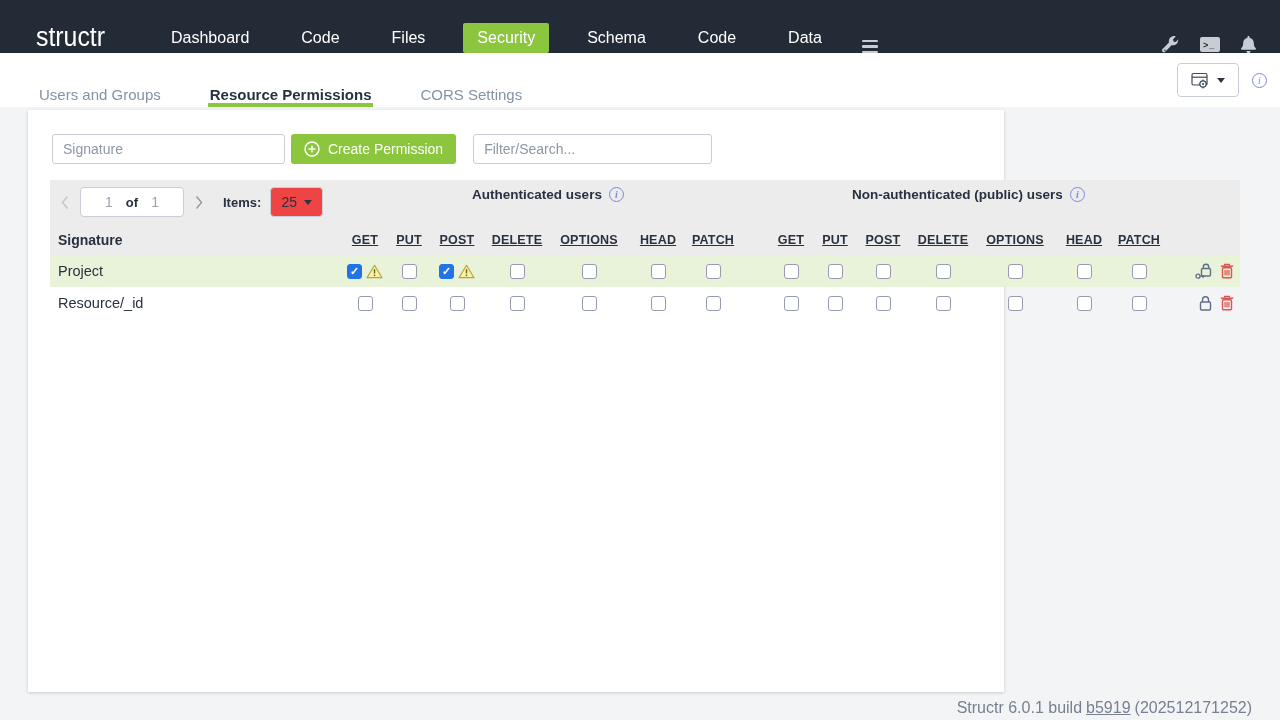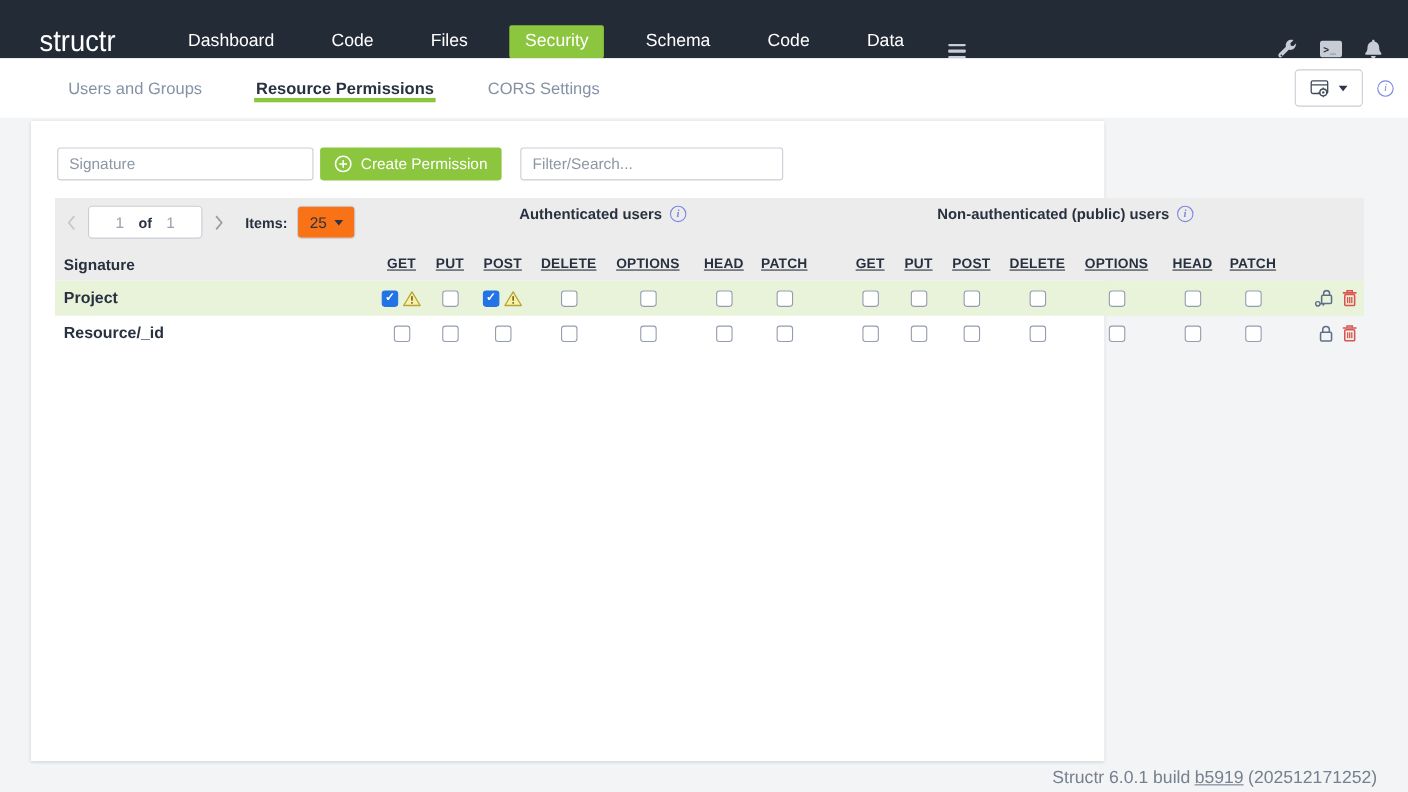--- a/index.html
+++ b/index.html
@@ -33,22 +33,22 @@
   .nav-right svg { display:block; }
   .term-icon {
     width:20px; height:15px; background:#c8cdd5; border-radius:2px;
     color:#232b36; font-size:9px; font-weight:bold;
     display:flex; align-items:center; padding-left:3px; letter-spacing:1px;
   }
   .term-icon::after { content:">_"; }
 
   
   .tabbar {
-    height:54px; background:#fff; display:flex; align-items:center;
-    padding-left:60px; position:relative;
+    height:54px; background:#fff; display:flex; align-items:flex-end;
+    padding-left:37px; position:relative;
   }
   .tab {
     display:flex; align-items:center; margin-right:45px; padding:0 2px;
     font-size:15px; color:#8492a6; border-bottom:4px solid transparent;
     border-top:4px solid transparent; cursor:pointer;
   }
   .tab.active { color:#28313f; font-weight:bold; border-bottom-color:#8cc63f; }
   .tab-right { position:absolute; right:13px; top:0; height:100%; display:flex; align-items:center; gap:13px; }
   .view-btn {
     width:62px; height:34px; background:#fff; border:1px solid #c9ced6; border-radius:4px;
@@ -93,41 +93,41 @@
   .pg-chevron { background:none; border:none; padding:2px; cursor:pointer; display:flex; }
   .pg-box {
     width:104px; height:30px; background:#fff; border:1px solid #c9ced6; border-radius:4px;
     display:flex; align-items:center; justify-content:center; gap:13px; margin:0 8px;
     font-size:14px;
   }
   .pg-num { color:#9aa1ab; }
   .pg-of { color:#28313f; font-weight:bold; font-size:13px; }
   .items-label { font-weight:bold; font-size:13px; margin:0 9px 0 17px; }
   .size-select {
-    width:53px; height:30px; background:#f97316; border:1px solid #c9ced6; border-radius:4px;
+    width:53px; height:30px; background:#ef4444; border:1px solid #c9ced6; border-radius:4px;
     display:flex; align-items:center; justify-content:center; gap:7px; font-size:14px; cursor:pointer;
   }
   .grp {
     position:absolute; top:7px; font-size:13.5px; font-weight:bold; color:#28313f;
     display:flex; align-items:center; justify-content:center; gap:7px;
   }
   .grp-auth { left:298px; width:400px; }
   .grp-pub  { left:716px; width:405px; }
 
   .hdr-row, .trow { display:flex; align-items:center; width:100%; }
   .hdr-row { position:absolute; left:0; top:45px; height:30px; font-weight:bold; color:#28313f; }
   .hcell { font-size:12.5px; text-align:center; letter-spacing:.2px;text-decoration:underline; }
   .cell-sig-h { width:292px; padding-left:8px; font-size:14px; }
   .w0{width:46px;} .w1{width:42px;} .w2{width:54px;} .w3{width:66px;}
   .w4{width:78px;} .w5{width:60px;} .w6{width:50px;}
   .spacer { width:30px; }
 
   .trow { height:32px; }
   .trow.hl { background:#e9f3d9; }
-  .cell-sig { width:292px; padding-left:8px; font-weight:bold; font-size:14.5px; }
+  .cell-sig { width:292px; padding-left:8px; font-weight:normal; font-size:14.5px; }
   .cell { display:flex; align-items:center; justify-content:center; gap:4px; }
   .cell-actions {
     width:76px; display:flex; align-items:center; justify-content:flex-end;
     gap:7px; padding-right:6px;
   }
   .checkbox {
     width:15px; height:15px; background:#fff; border:1px solid #949db0; border-radius:3px;
     cursor:pointer; flex:0 0 auto; display:inline-flex; align-items:center; justify-content:center;
   }
   .checkbox.checked { background:#2173e6; border-color:#2173e6; }

